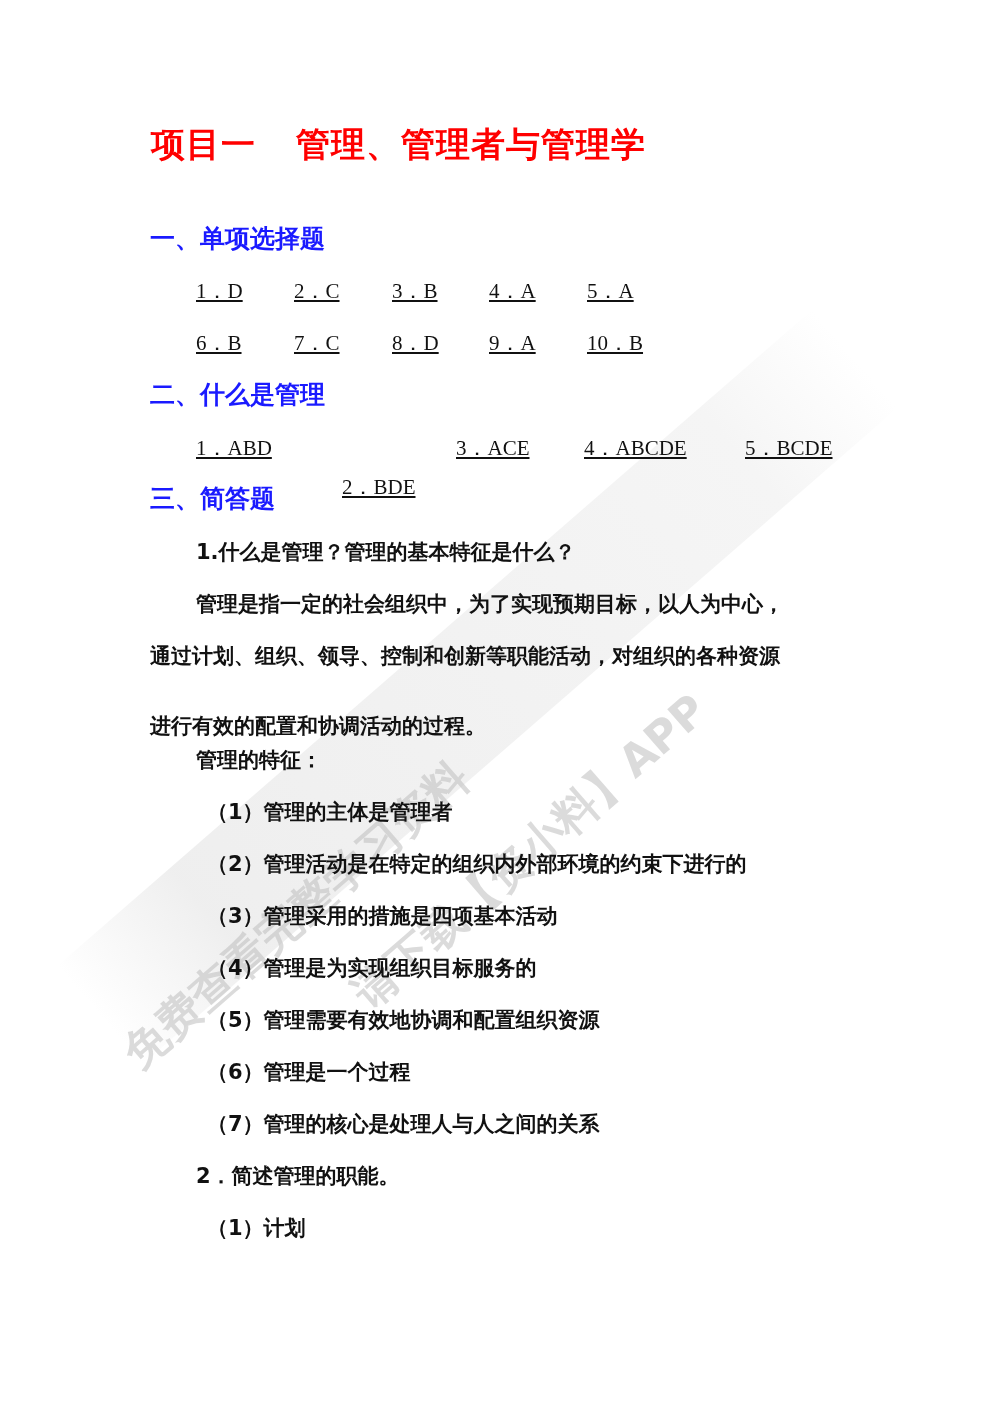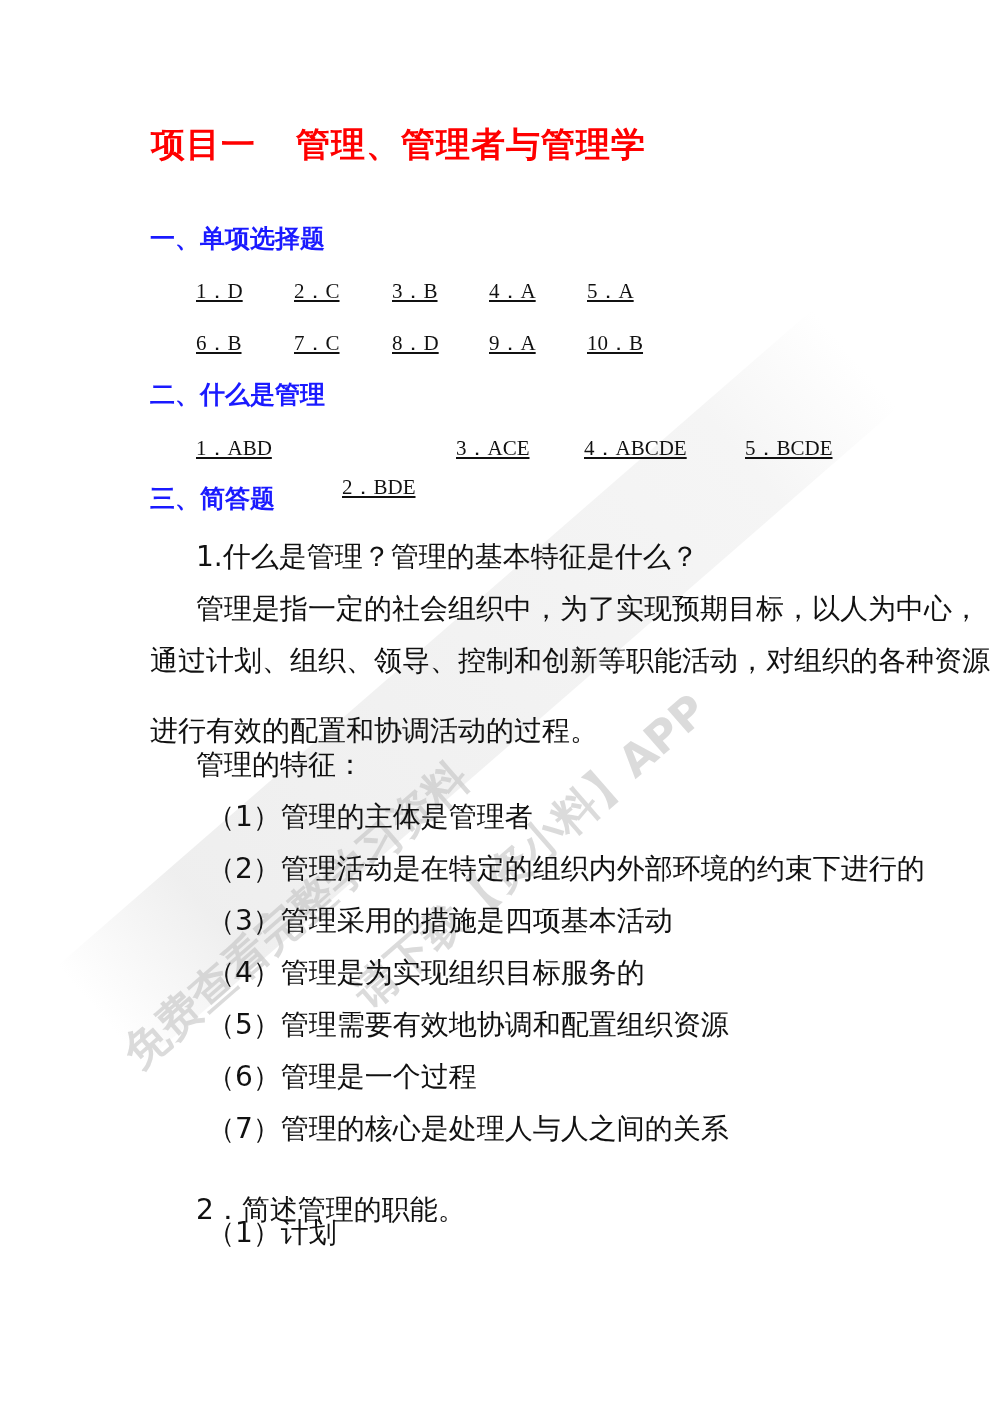--- a/index.html
+++ b/index.html
@@ -15,22 +15,22 @@
              white-space: nowrap; }
   .page { position: relative; z-index: 1; }
   .title { position: absolute; left: 0; width: 797px; top: 122px; text-align: center;
            color: #ff0000; font-family: "DejaVu Sans", sans-serif; font-weight: bold;
            font-size: 34px; letter-spacing: 1px; }
   .title .gap { display: inline-block; width: 40px; }
   .sec { position: absolute; left: 150px; color: #1a1aff; font-family: "DejaVu Sans", sans-serif;
          font-weight: bold; font-size: 25px; }
   .ans-row { position: absolute; left: 196px; font-size: 21px; font-family: "Liberation Serif", serif; }
   .ans-row span { position: absolute; white-space: nowrap; text-decoration: underline; }
-  .line { position: absolute; font-size: 28px; white-space: nowrap;
-          font-family: "DejaVu Sans", sans-serif; font-weight: normal; }
+  .line { position: absolute; font-size: 21px; white-space: nowrap;
+          font-family: "DejaVu Sans", sans-serif; font-weight: bold; }
   .line.ind { left: 196px; }
   .line.full { left: 150px; }
   .line.item { left: 207px; }
 </style>
 </head>
 <body>
 
 <div class="watermark">
   <div class="wm-band" style="top:720px;"></div>
   <div class="wm-text" style="left:70px; top:800px; font-size:44px;">免费查看完整学习资料</div>
@@ -73,15 +73,15 @@
   <div class="line full" style="top:642px;">通过计划、组织、领导、控制和创新等职能活动，对组织的各种资源</div>
   <div class="line full" style="top:712px;">进行有效的配置和协调活动的过程。</div>
   <div class="line ind" style="top:746px;">管理的特征：</div>
   <div class="line item" style="top:798px;">（1）管理的主体是管理者</div>
   <div class="line item" style="top:850px;">（2）管理活动是在特定的组织内外部环境的约束下进行的</div>
   <div class="line item" style="top:902px;">（3）管理采用的措施是四项基本活动</div>
   <div class="line item" style="top:954px;">（4）管理是为实现组织目标服务的</div>
   <div class="line item" style="top:1006px;">（5）管理需要有效地协调和配置组织资源</div>
   <div class="line item" style="top:1058px;">（6）管理是一个过程</div>
   <div class="line item" style="top:1110px;">（7）管理的核心是处理人与人之间的关系</div>
-  <div class="line ind" style="top:1162px;margin-top:29px;">2．简述管理的职能。</div>
+  <div class="line ind" style="top:1162px;">2．简述管理的职能。</div>
   <div class="line item" style="top:1214px;">（1）计划</div>
 </div>
 
 </body></html>

